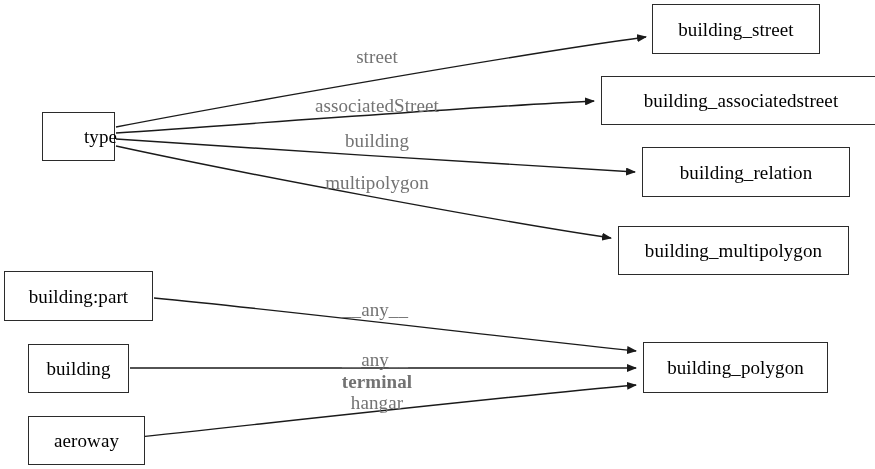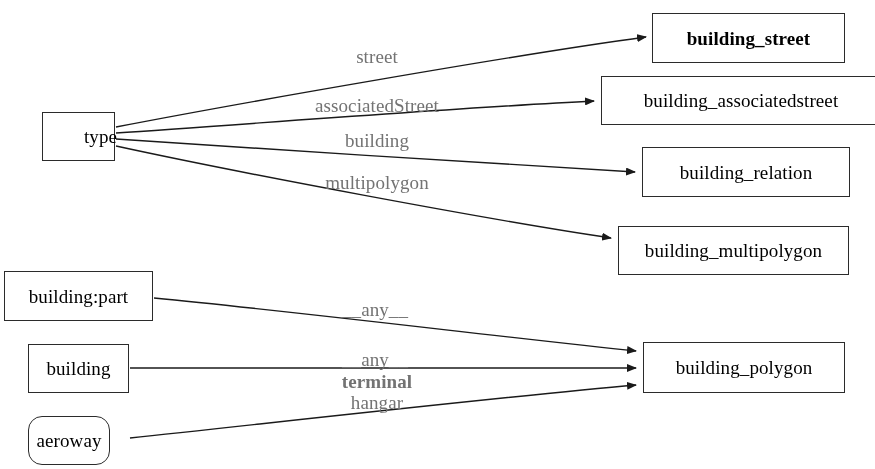--- a/index.html
+++ b/index.html
@@ -68,21 +68,21 @@
       <path d="M154,298 C300,312 510,338 636,351"></path>
       <path d="M130,368 C260,368 510,368 636,368"></path>
       <path d="M130,438 C280,422 510,396 636,385"></path>
     </g>
   </svg>
 
   <div class="node-box" style="left:42px;  top:112px; width:73px;  height:49px;padding-left:44px;">
     <span>type</span>
   </div>
 
-  <div class="node-box" style="left:652px; top:13px;   width:193px; height:50px;font-weight:bold;">
+  <div class="node-box" style="left:652px; top:4px;   width:168px; height:50px;">
     <span>building_street</span>
   </div>
 
   <div class="node-box" style="left:601px; top:76px;  width:280px; height:49px;">
     <span>building_associatedstreet</span>
   </div>
 
   <div class="node-box" style="left:642px; top:147px; width:208px; height:50px;">
     <span>building_relation</span>
   </div>
@@ -92,25 +92,25 @@
   </div>
 
   <div class="node-box" style="left:4px;   top:271px; width:149px; height:50px;">
     <span>building:part</span>
   </div>
 
   <div class="node-box" style="left:28px;  top:344px; width:101px; height:49px;">
     <span>building</span>
   </div>
 
-  <div class="node-box" style="left:28px;  top:416px; width:82px; height:49px;border-radius:14px;">
+  <div class="node-box" style="left:28px;  top:416px; width:117px; height:49px;">
     <span>aeroway</span>
   </div>
 
-  <div class="node-box" style="left:643px; top:342px; width:202px; height:51px;">
+  <div class="node-box" style="left:643px; top:342px; width:185px; height:51px;">
     <span>building_polygon</span>
   </div>
 
   <div class="edge-label" style="left:377px; top:56px;">street</div>
 
   <div class="edge-label" style="left:377px; top:105px;">associatedStreet</div>
 
   <div class="edge-label" style="left:377px; top:140px;">building</div>
 
   <div class="edge-label" style="left:377px; top:182px;">multipolygon</div>

